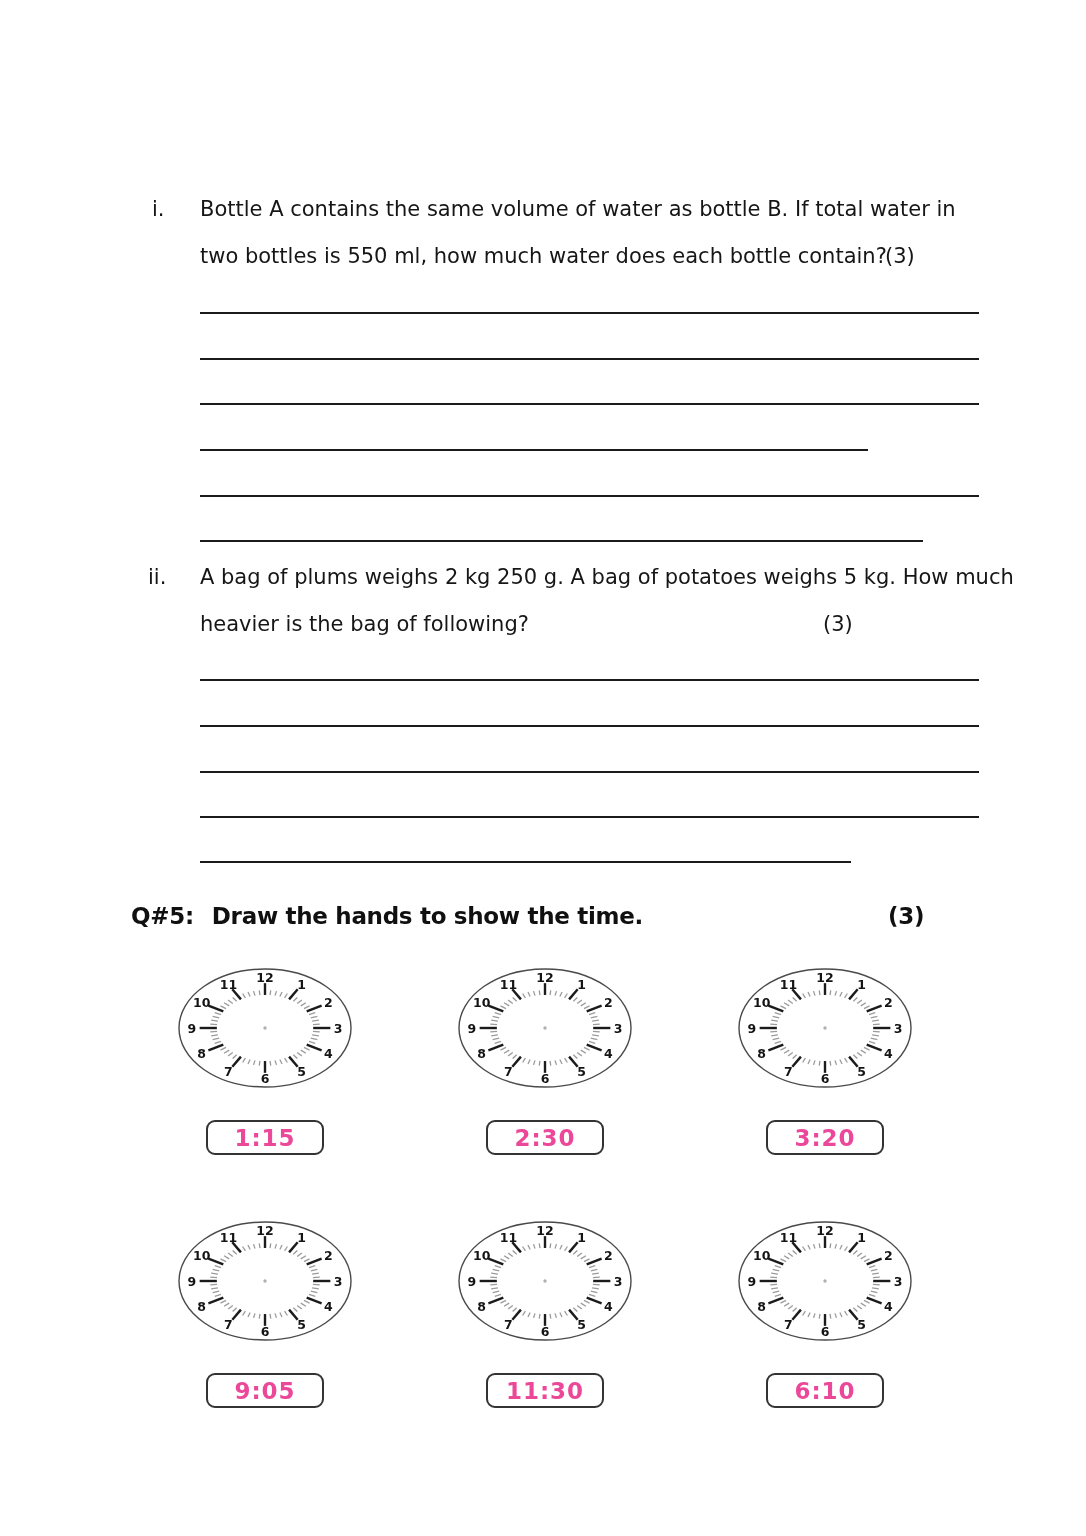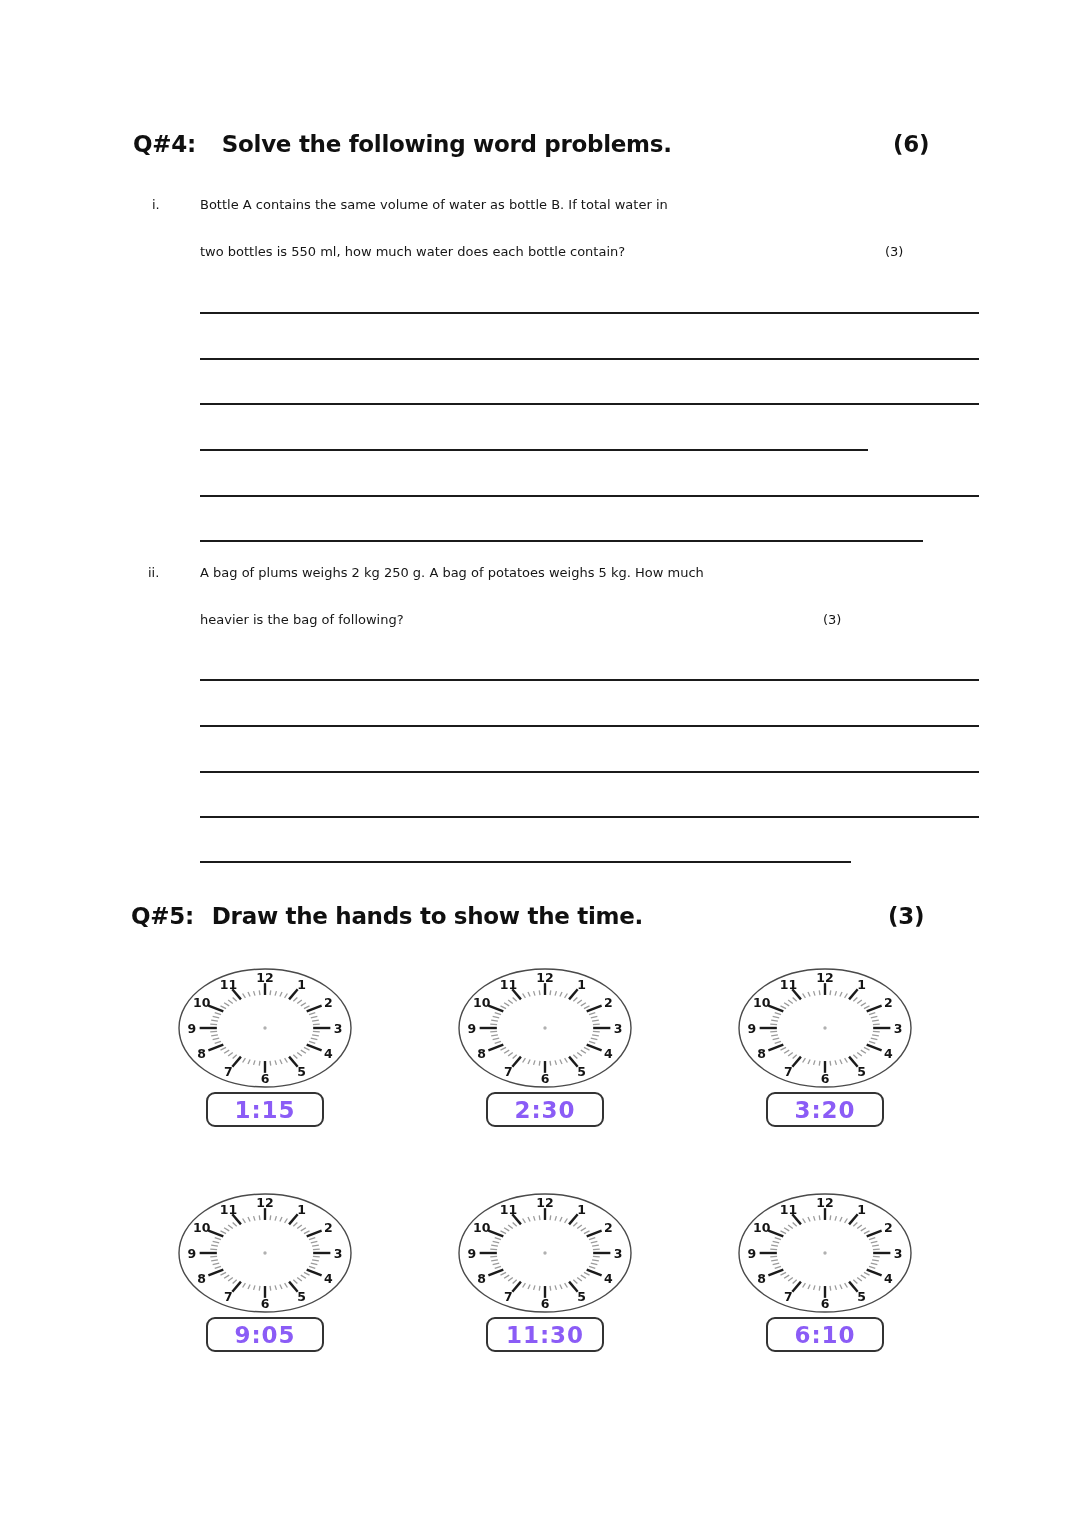--- a/index.html
+++ b/index.html
@@ -10,21 +10,21 @@
     background:#ffffff;
     overflow:hidden;
     font-family:"DejaVu Sans", sans-serif;
     color:#141414;
   }
   .row{position:absolute; white-space:nowrap;}
   .heading{font-size:23px; font-weight:bold; color:#101010; letter-spacing:-0.3px;}
   .qtitle{margin-left:26px;}
   .qtitle-q5{margin-left:18px;margin-top:26px;}
   .marks{position:absolute; top:0;}
-  .body-row{position:absolute; white-space:nowrap; font-size:13px; color:#161616;}
+  .body-row{position:absolute; white-space:nowrap; font-size:21px; color:#161616;}
   .numeral{display:inline-block; width:48px;}
   .numeral-ii{width:52px;}
   .aline{
     position:absolute;
     left:200px;
     height:0;
     border-top:2px solid #1b1b1b;
   }
   #clock-grid{
     position:absolute;
@@ -36,44 +36,40 @@
     justify-items:center;
   }
   .clock-cell{display:flex; flex-direction:column; align-items:center;}
   .clock-num{
     font-family:"DejaVu Sans", sans-serif;
     font-weight:bold;
     font-size:12.5px;
     fill:#141414;
   }
   .time-box{
-    margin-top:0;
+    margin-top:28px;
     width:114px;
     height:31px;
     border:2px solid #333333;
     border-radius:9px;
     display:flex;
     align-items:center;
     justify-content:center;
     font-weight:bold;
     font-size:23px;
     letter-spacing:1px;
-    color:#8b5cf6;
+    color:#ec4899;
     background:#ffffff;
   }
 </style>
 </head>
 <body>
 
 <div class="page">
 
-  <div class="row heading" style="left:133px; top:131px; width:845px;">
-    <span>Q#4:</span><span class="qtitle">Solve the following word problems.</span>
-    <span class="marks" style="left:760px;">(6)</span>
-  </div>
 
   <div class="body-row" style="left:152px; top:197px;">
     <span class="numeral">i.</span><span>Bottle A contains the same volume of water as bottle B. If total water in</span>
   </div>
   <div class="body-row" style="left:200px; top:244px;">
     <span>two bottles is 550 ml, how much water does each bottle contain?</span>
     <span class="marks" style="left:685px;">(3)</span>
   </div>
 
   <div class="aline" style="top:312px; width:779px;"></div>

